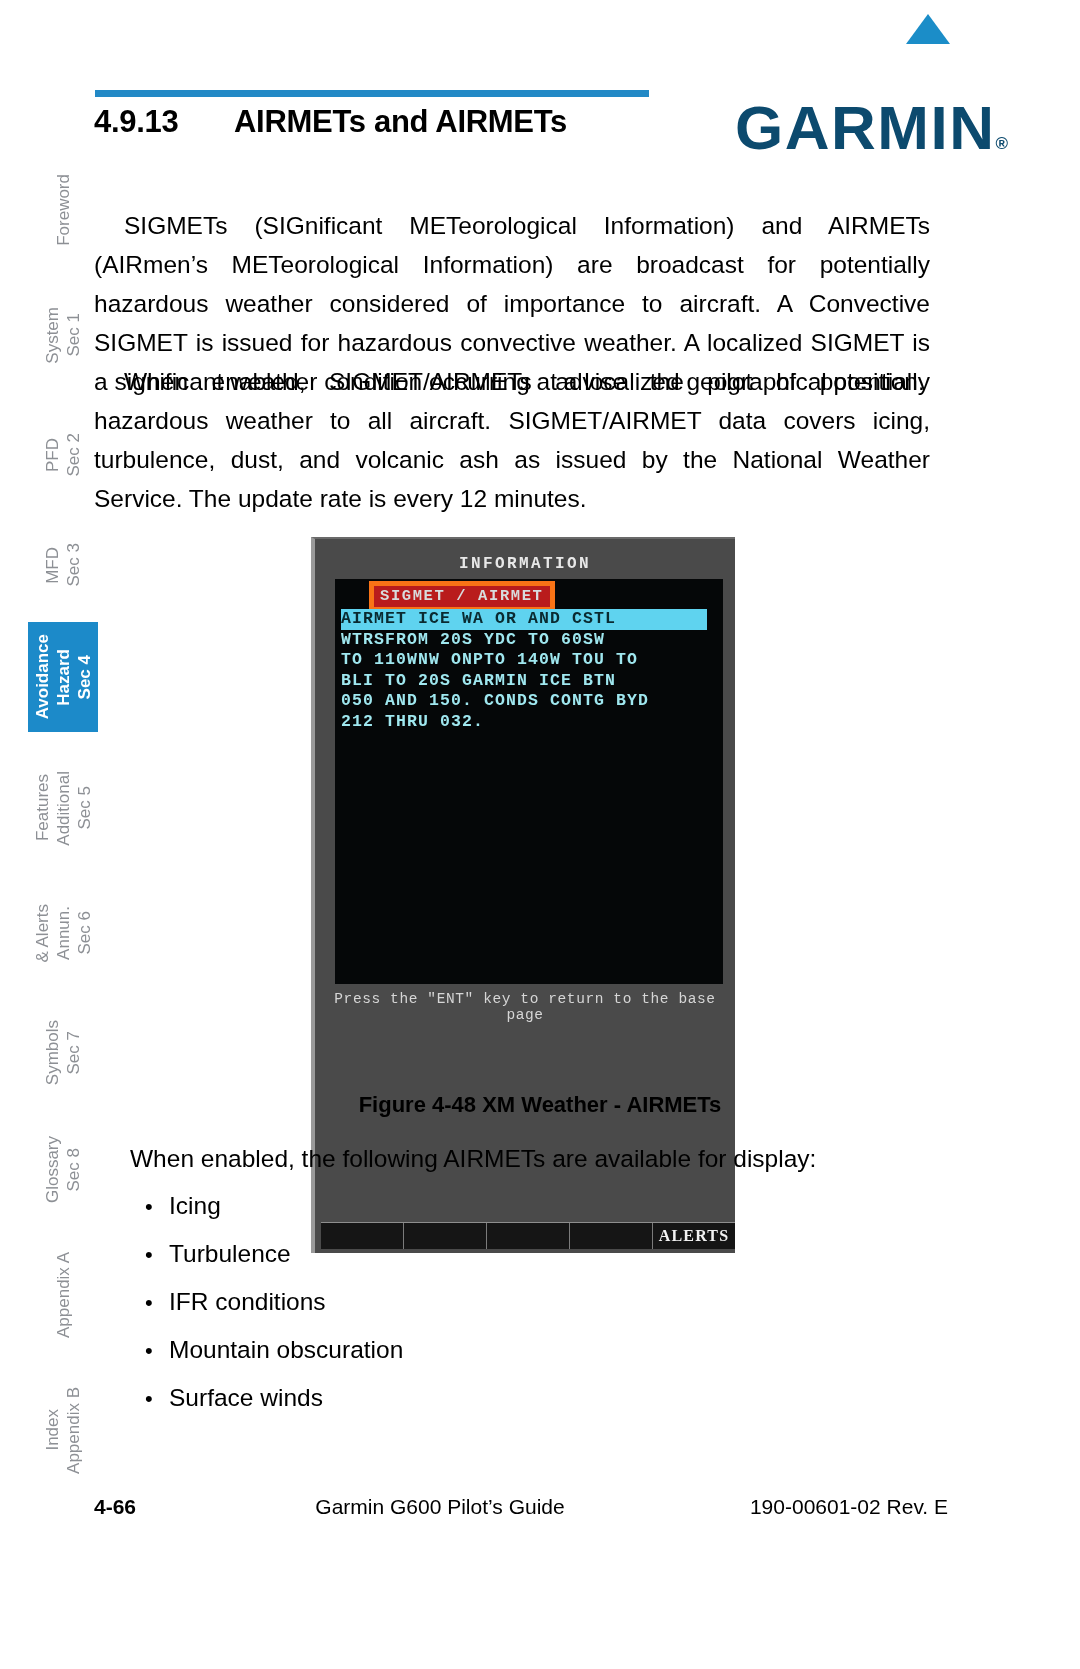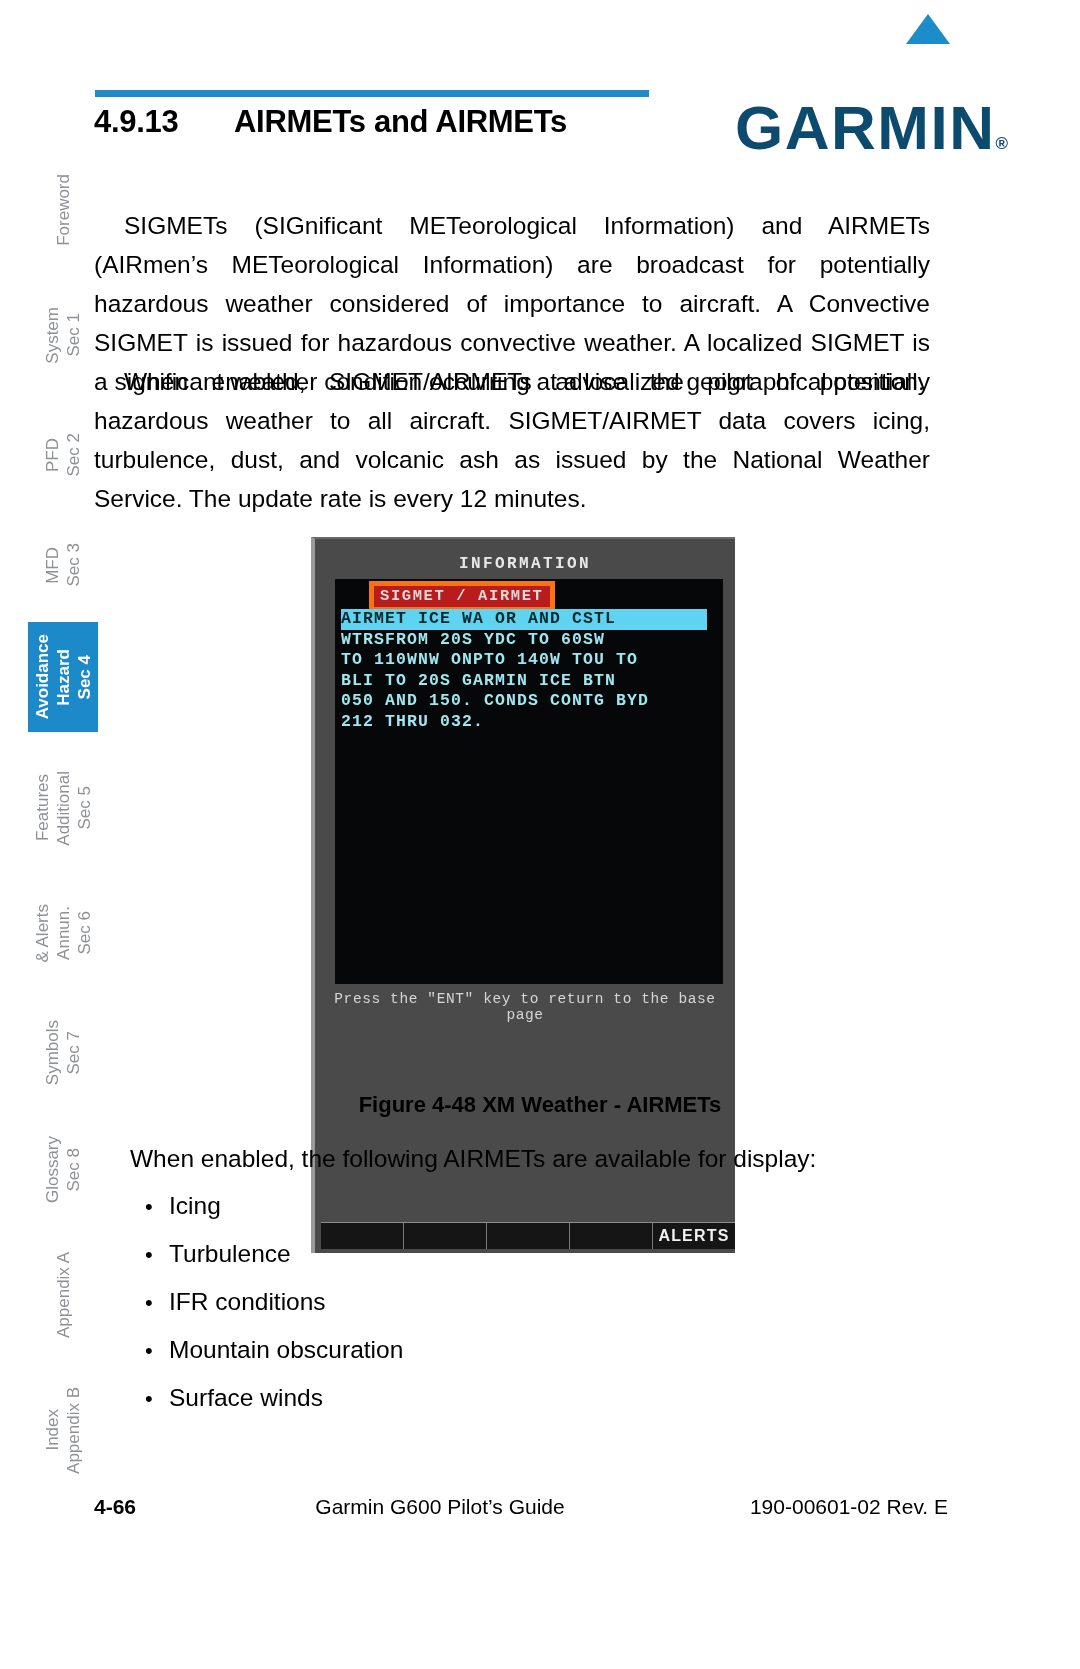--- a/index.html
+++ b/index.html
@@ -232,21 +232,21 @@
     border-right: 1px solid #7b7b7b;
     color: #f2f2f2;
     font-family: "Liberation Sans", sans-serif;
     font-size: 16px;
     font-weight: bold;
     letter-spacing: 1.2px;
     display: flex;
     align-items: center;
     justify-content: center;
   }
-  .softkey:last-child { border-right: none; }
+  .softkey:last-child { border-right: none; font-family: Liberation Serif, serif; }
 
   .figure-caption {
     position: absolute;
     left: 150px;
     top: 1092px;
     width: 780px;
     text-align: center;
     font-size: 22px;
     font-weight: bold;
     color: #000;

